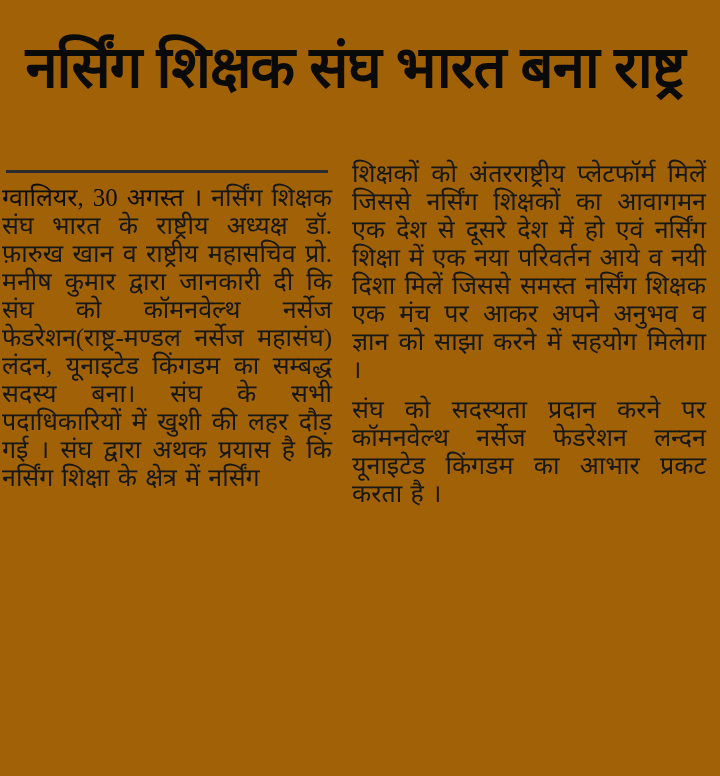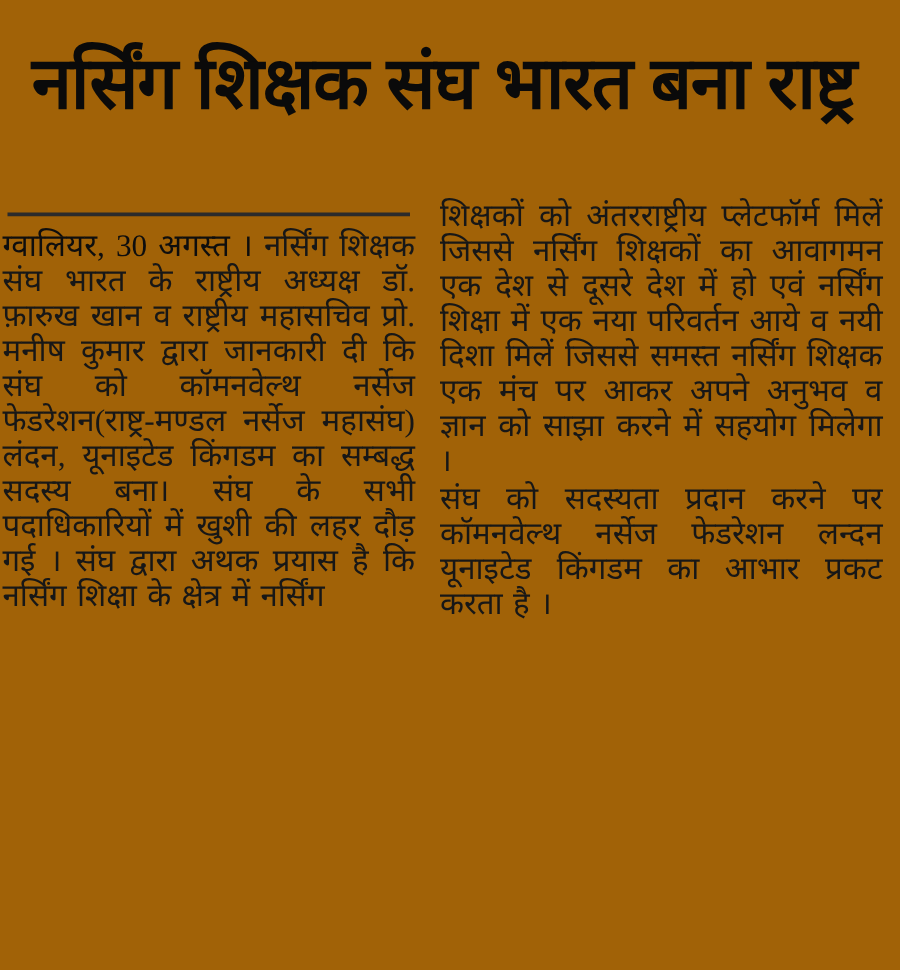--- a/index.html
+++ b/index.html
@@ -59,21 +59,21 @@
   .body-text {
     font-size: 25px;
     line-height: 28px;
     text-align: justify;
     margin: 0;
     color: #171717;
     word-spacing: 2px;
   }
   .col-left .body-text { margin-top: 11px; }
   .col-right .body-text.para-1 { margin-top: 4px; }
-  .col-right .body-text.para-2 { margin-top: 2px; }
+  .col-right .body-text.para-2 { margin-top: 12px; }
   .dateline { font-weight: 400; color: #0e0e0e; }
 </style>
 </head>
 <body>
 
 <div class="clip">
 
   <h1 class="headline">
     <span class="hl-line">नर्सिंग शिक्षक संघ भारत बना राष्ट्र</span>
   </h1>

